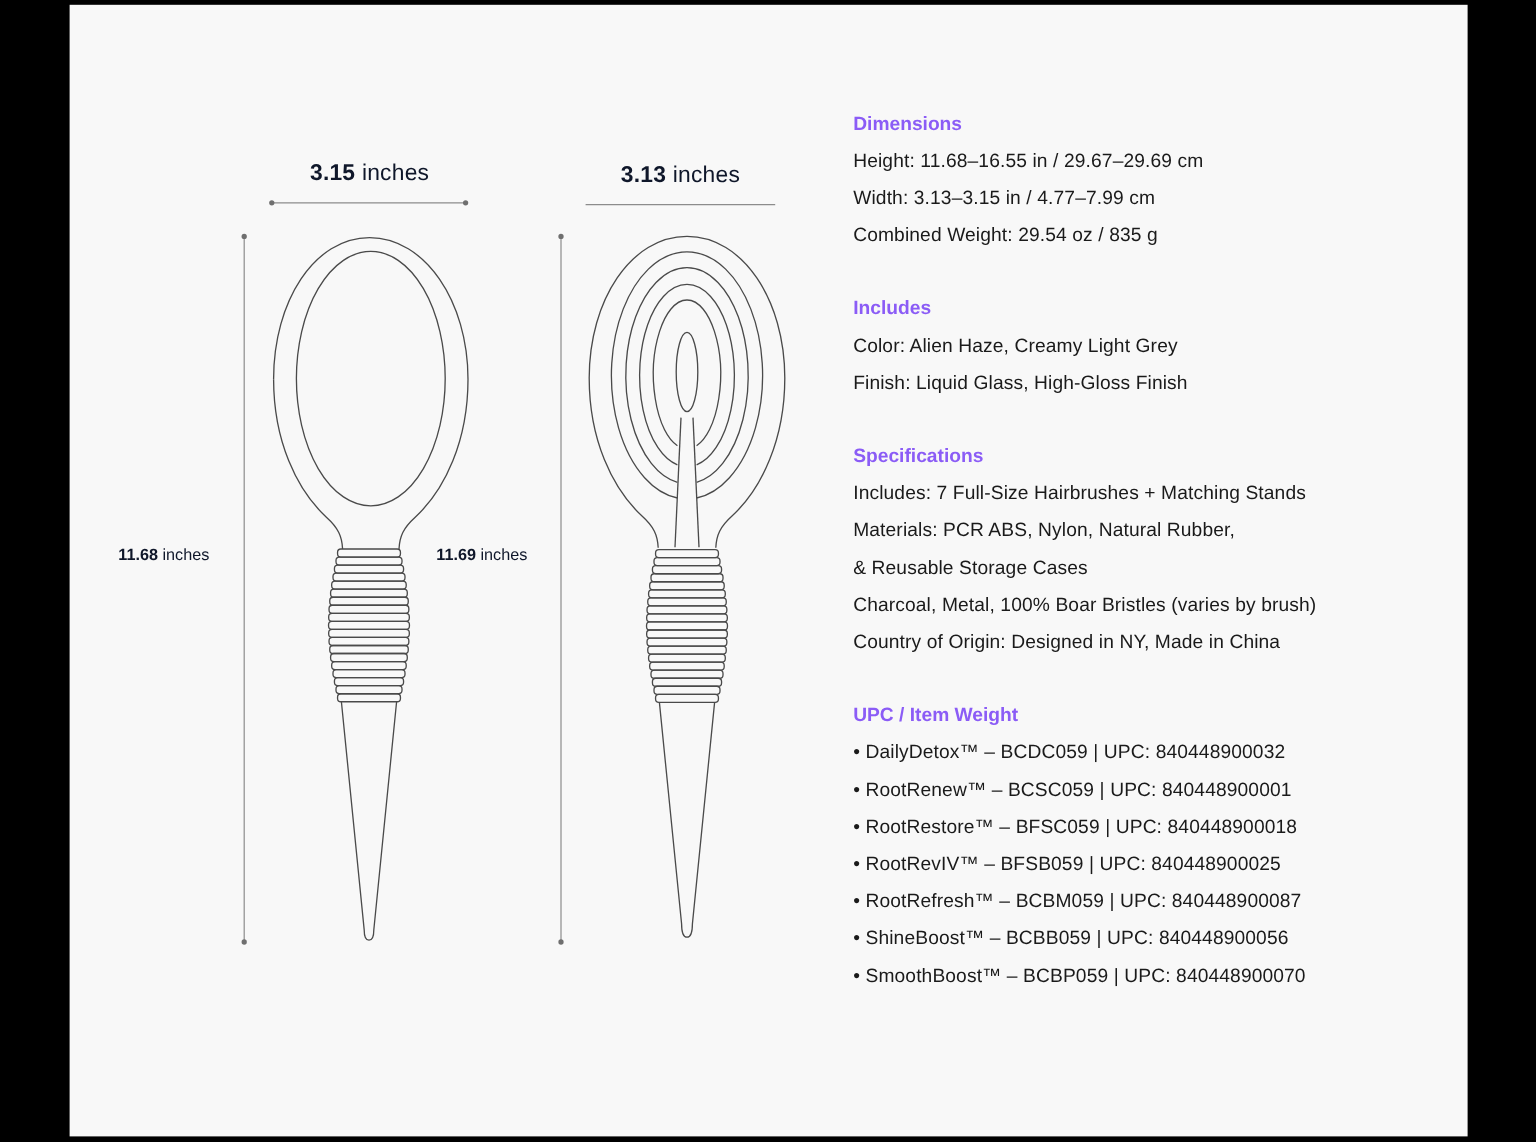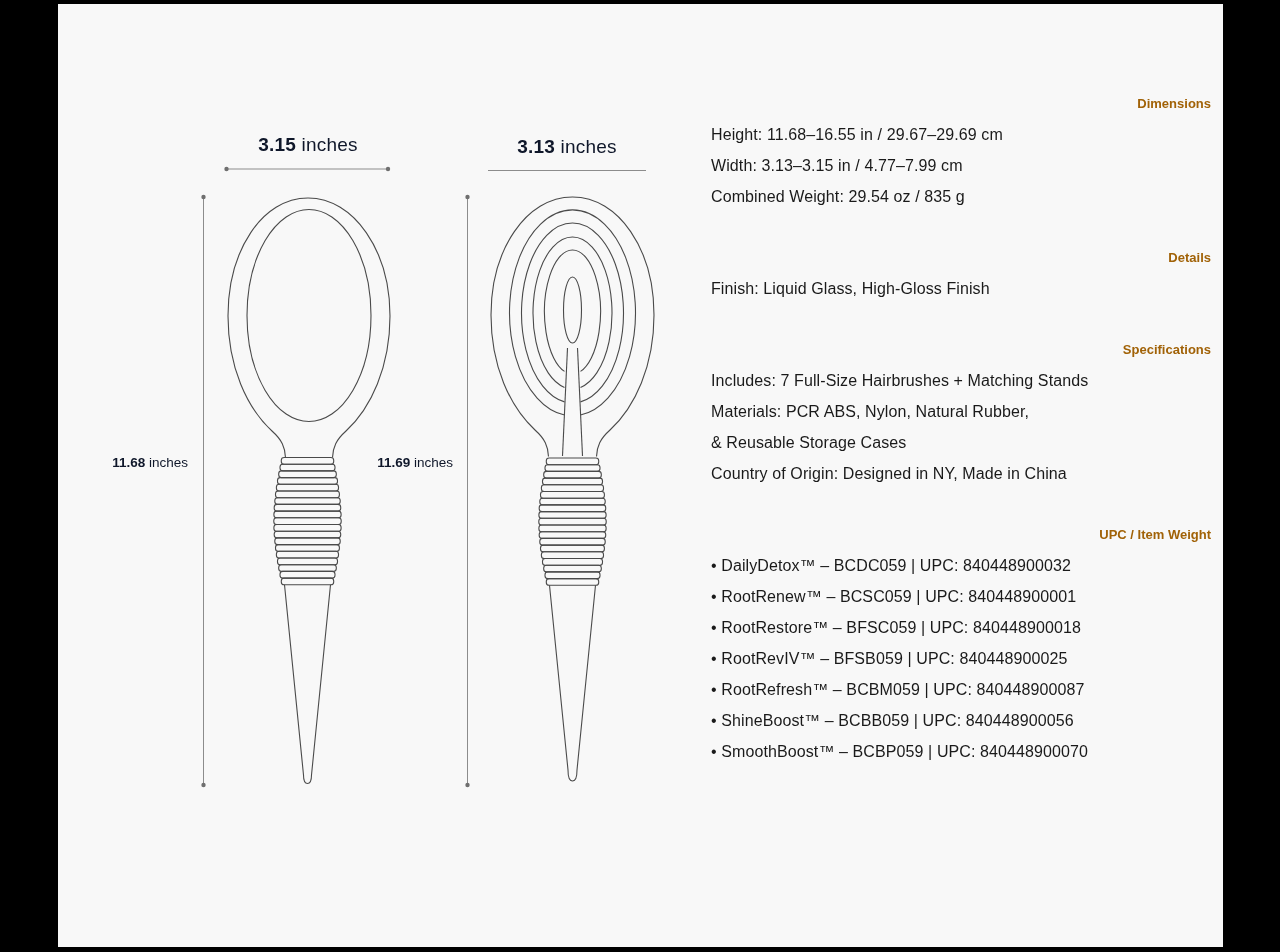--- a/index.html
+++ b/index.html
@@ -24,39 +24,38 @@
     left: 0;
     top: 0;
   }
   .dim-label {
     position: absolute;
     color: #0f172a;
     text-align: center;
     white-space: nowrap;
   }
   .dim-label.w { font-size: 19px; letter-spacing: 0.2px; }
-  .dim-label.h { font-size: 13.5px; text-align: right; }
+  .dim-label.h { font-size: 13.5px; }
   .dim-label b { font-weight: 700; }
   .panel {
     position: absolute;
     left: 711px;
     top: 88px;
     width: 500px;
     color: #1a1a1a;
     font-size: 16px;
     line-height: 31px;
   }
   .section + .section { margin-top: 30px; }
   .section h3 {
     margin: 0;
-    font-size: 13px;
+    font-size: 16px;
     font-weight: 700;
     line-height: 31px;
-    color: #a16207;
-    text-align: right;
+    color: #8b5cf6;
   }
   .section .line {
     white-space: nowrap;
     letter-spacing: 0.1px;
   }
 </style>
 </head>
 <body>
 
 <div class="content">
@@ -161,29 +160,31 @@
   <div class="panel" style="left:653px; top:84px;">
 
     <div class="section">
       <h3>Dimensions</h3>
       <div class="line">Height: 11.68–16.55 in / 29.67–29.69 cm</div>
       <div class="line">Width: 3.13–3.15 in / 4.77–7.99 cm</div>
       <div class="line">Combined Weight: 29.54 oz / 835 g</div>
     </div>
 
     <div class="section">
-      <h3>Details</h3>
+      <h3>Includes</h3>
+      <div class="line">Color: Alien Haze, Creamy Light Grey</div>
       <div class="line">Finish: Liquid Glass, High-Gloss Finish</div>
     </div>
 
     <div class="section">
       <h3>Specifications</h3>
       <div class="line">Includes: 7 Full-Size Hairbrushes + Matching Stands</div>
       <div class="line">Materials: PCR ABS, Nylon, Natural Rubber,</div>
       <div class="line">&amp; Reusable Storage Cases</div>
+      <div class="line">Charcoal, Metal, 100% Boar Bristles (varies by brush)</div>
       <div class="line">Country of Origin: Designed in NY, Made in China</div>
     </div>
 
     <div class="section">
       <h3>UPC / Item Weight</h3>
       <div class="line">• DailyDetox™ – BCDC059 | UPC: 840448900032</div>
       <div class="line">• RootRenew™ – BCSC059 | UPC: 840448900001</div>
       <div class="line">• RootRestore™ – BFSC059 | UPC: 840448900018</div>
       <div class="line">• RootRevIV™ – BFSB059 | UPC: 840448900025</div>
       <div class="line">• RootRefresh™ – BCBM059 | UPC: 840448900087</div>

